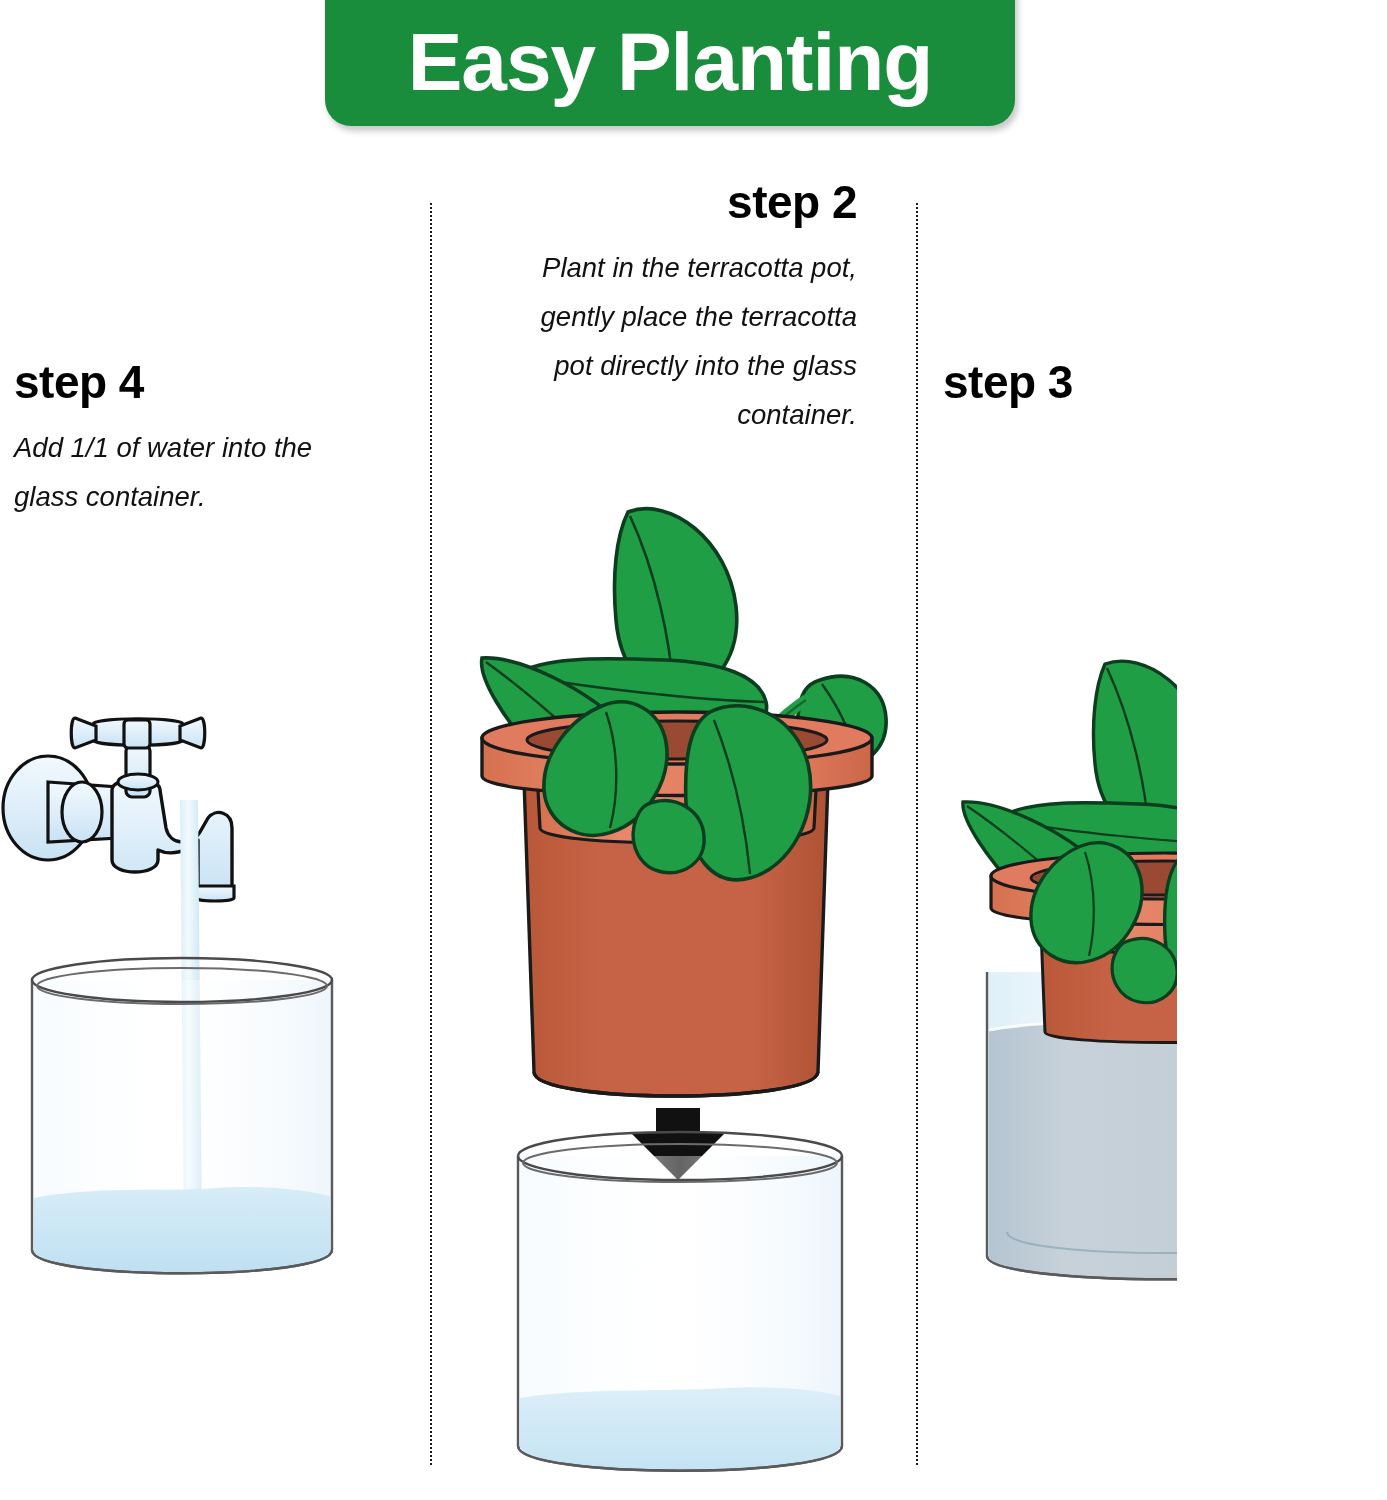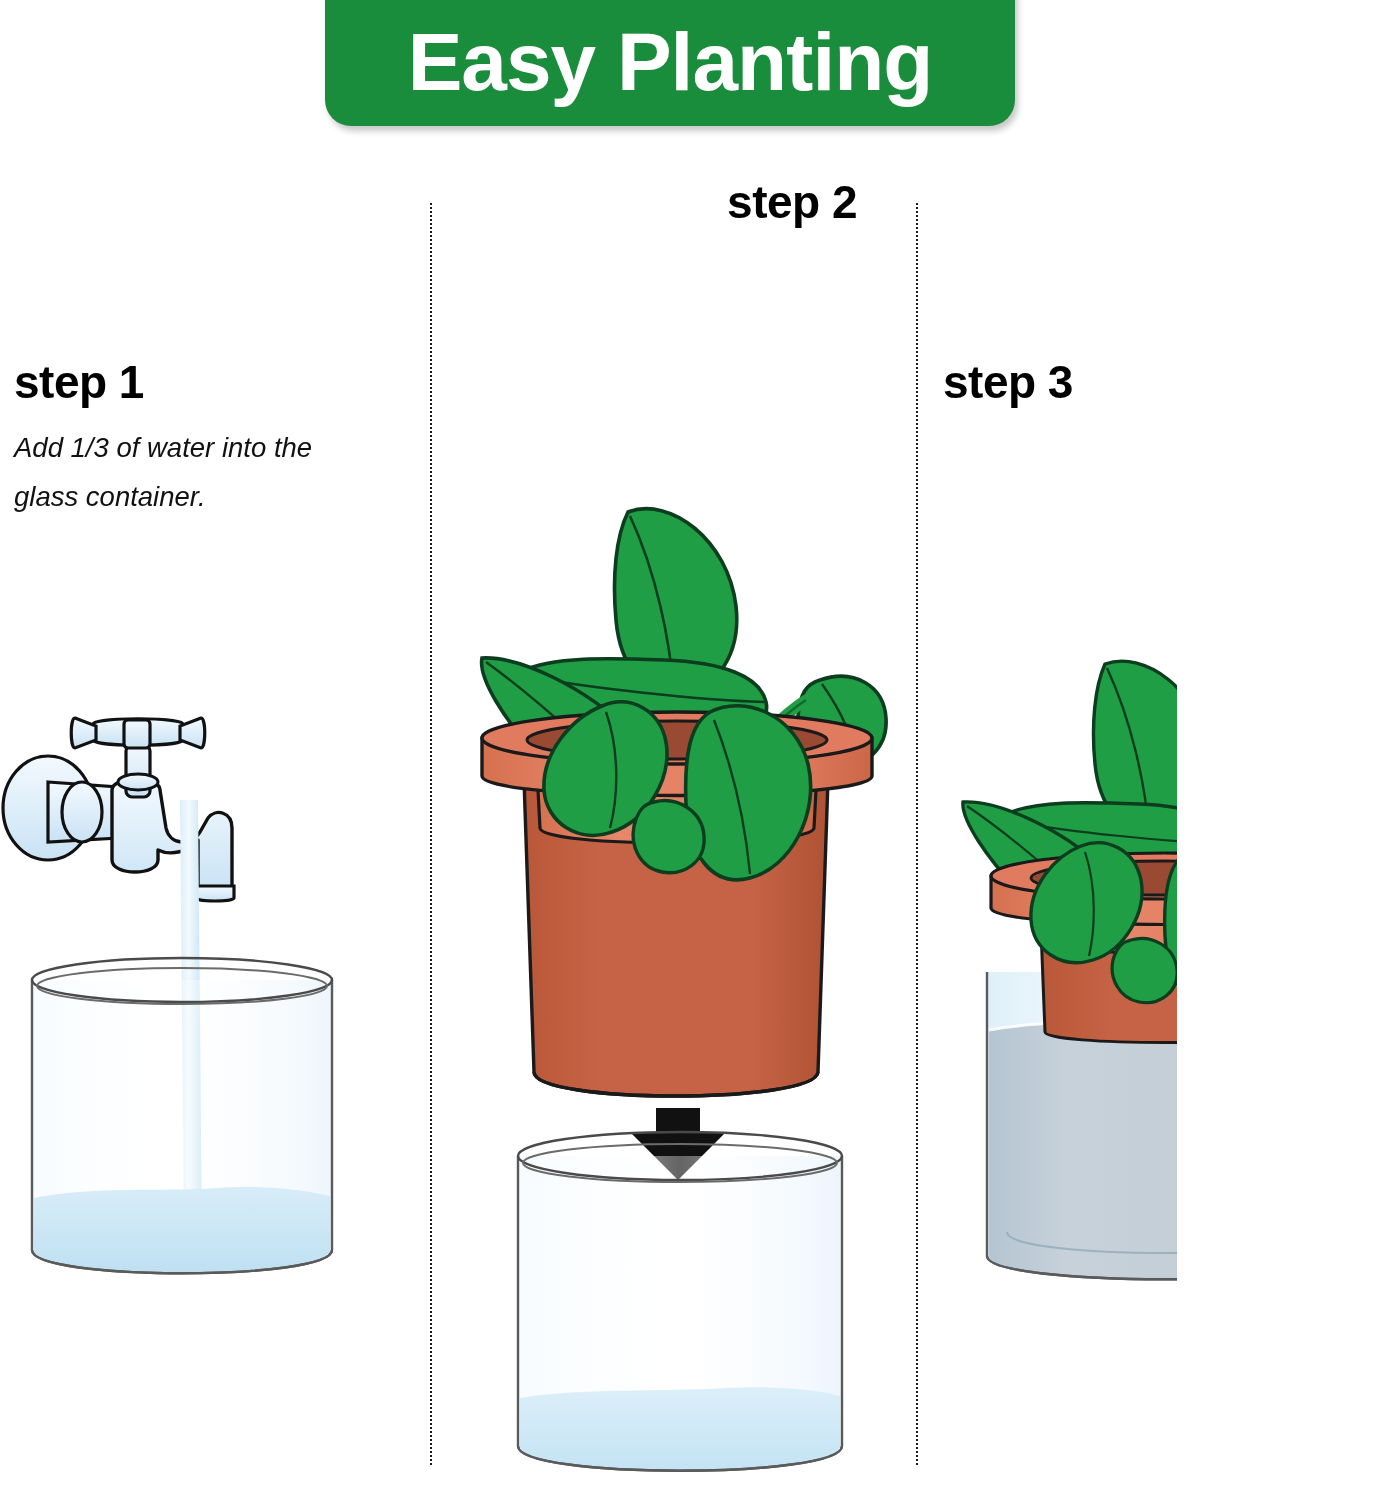--- a/index.html
+++ b/index.html
@@ -93,26 +93,27 @@
 <div id="page">
 
   <div id="title-banner">
     <div id="title-text">Easy Planting</div>
   </div>
 
   <div class="divider" id="divider-1"></div>
   <div class="divider" id="divider-2"></div>
 
   <div class="step-col" id="step1-col">
-    <h2 class="step-heading">step 1</h2>
-    <p class="step-body">Add 1/3 of water into the glass container.</p>
+    <h2 class="step-heading">step 4</h2>
+    <p class="step-body">Add 1/1 of water into the glass container.</p>
   </div>
 
   <div class="step-col" id="step2-col">
     <h2 class="step-heading">step 2</h2>
+    <p class="step-body">Plant in the terracotta pot, gently place the terracotta pot directly into the glass container.</p>
   </div>
 
   <div class="step-col" id="step3-col">
     <h2 class="step-heading">step 3</h2>
   </div>
 
   <div class="illus" id="faucet-illustration">
     <svg viewBox="0 0 260 260" width="260" height="260">
       <defs>
         <linearGradient id="faucetGrad" x1="0" y1="0" x2="0" y2="1">

